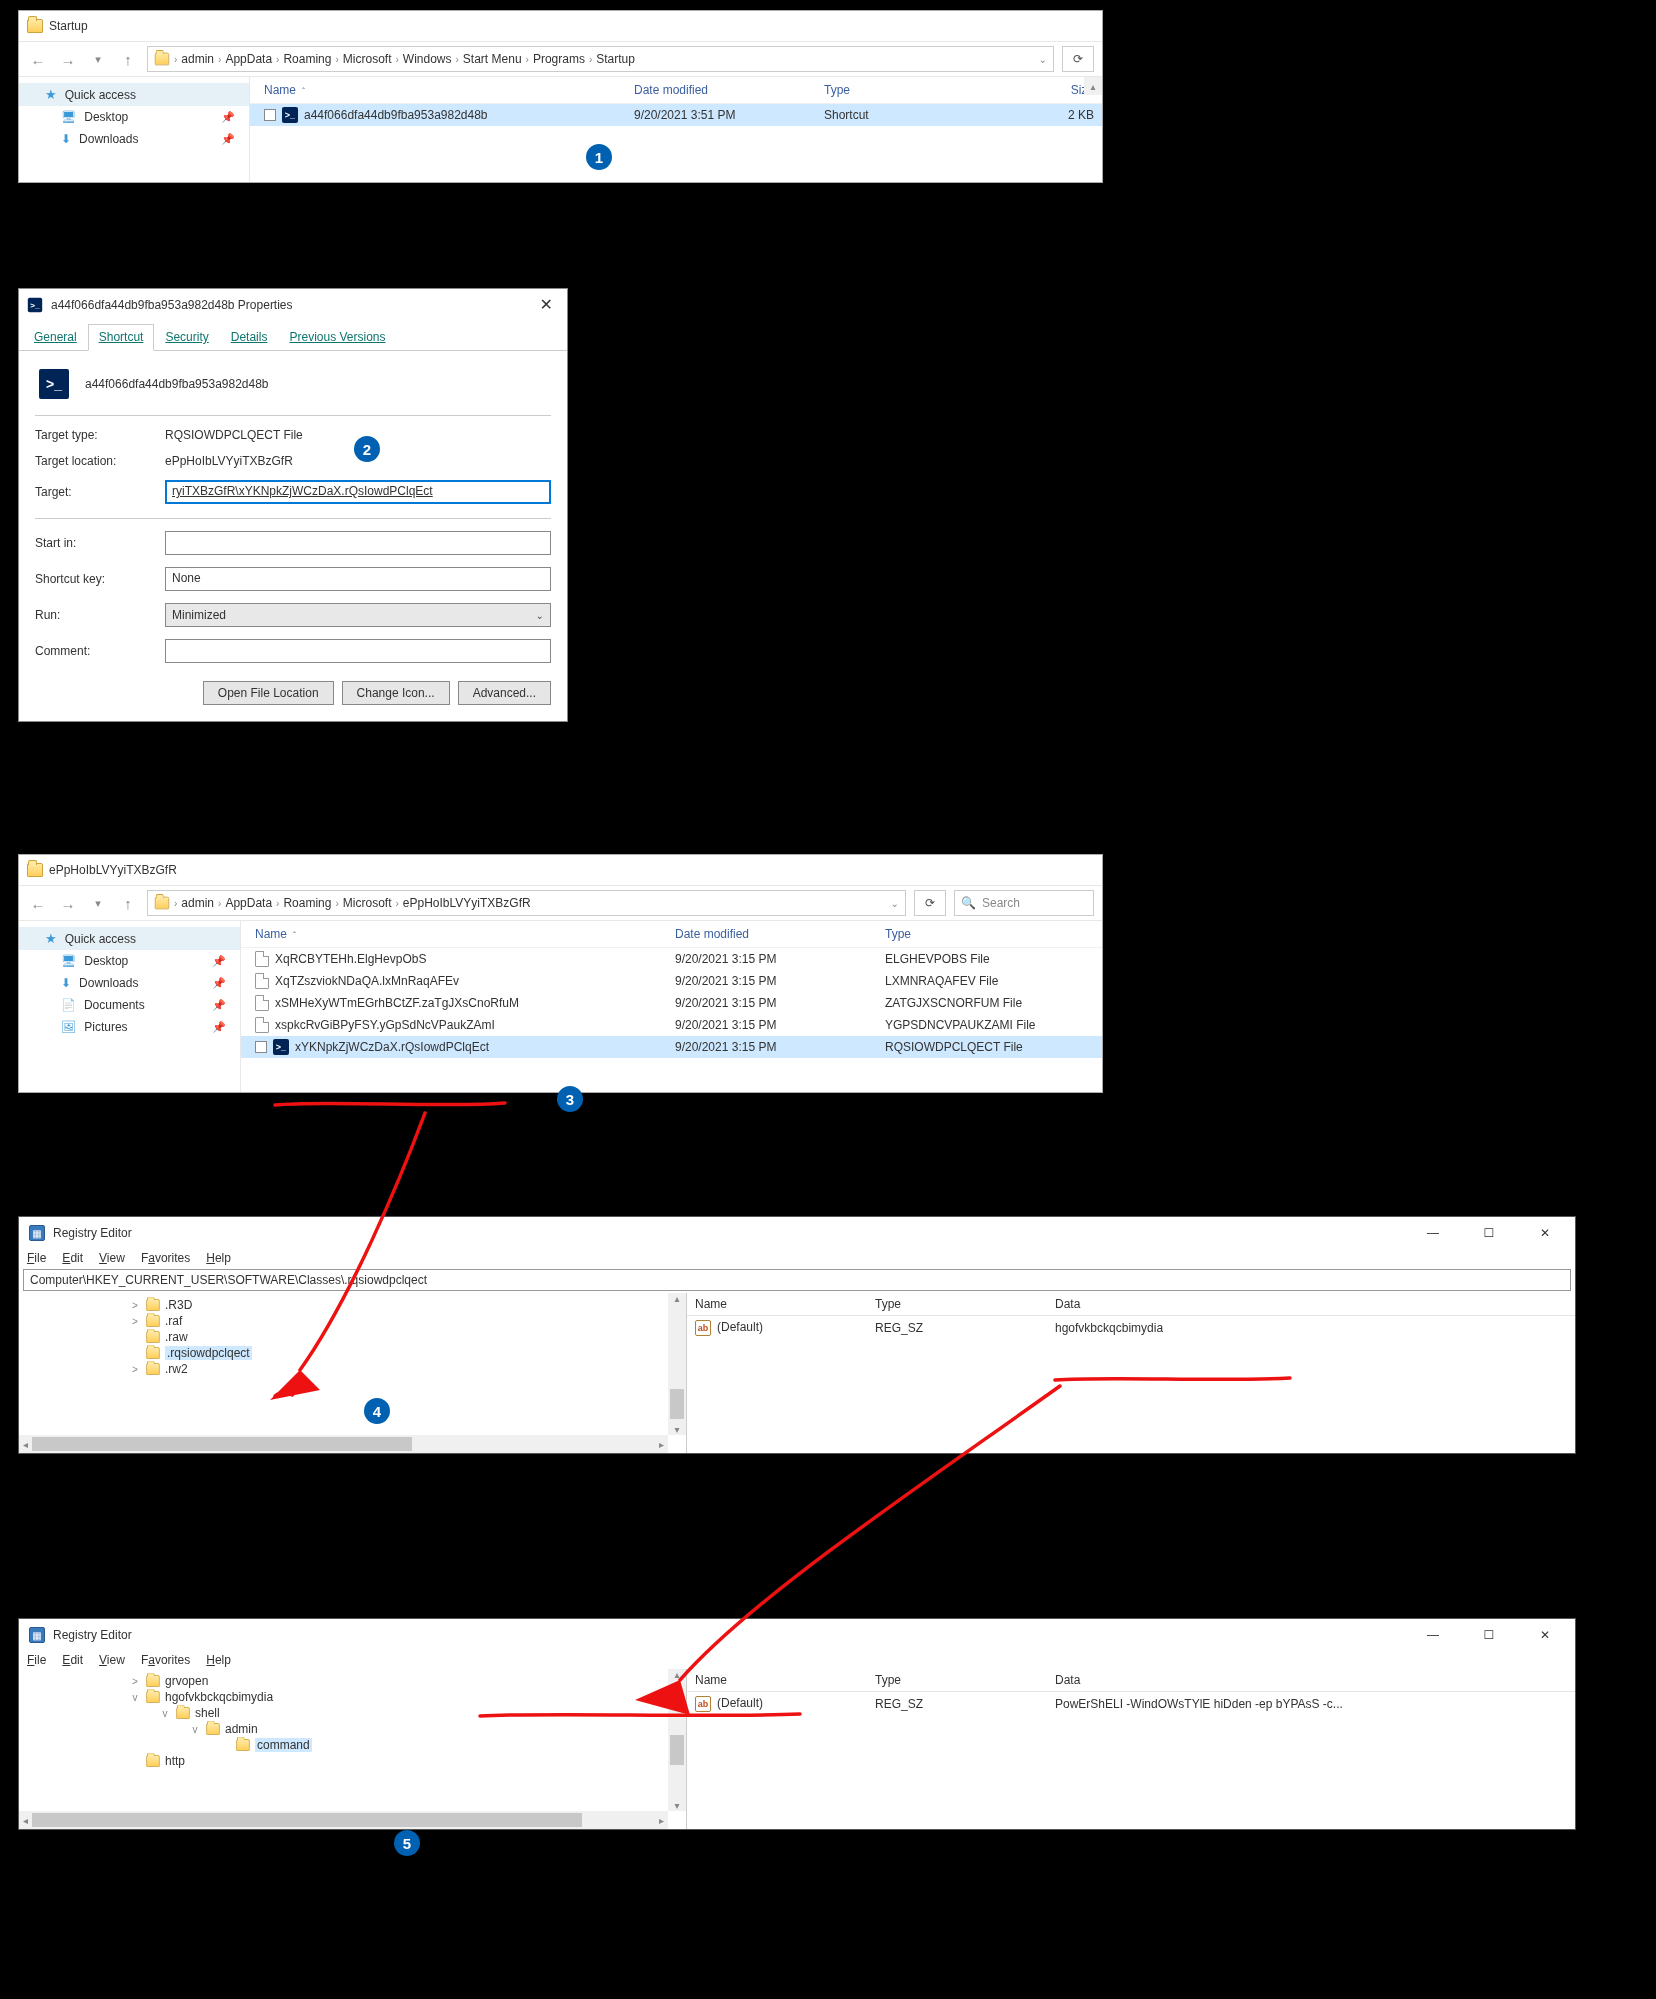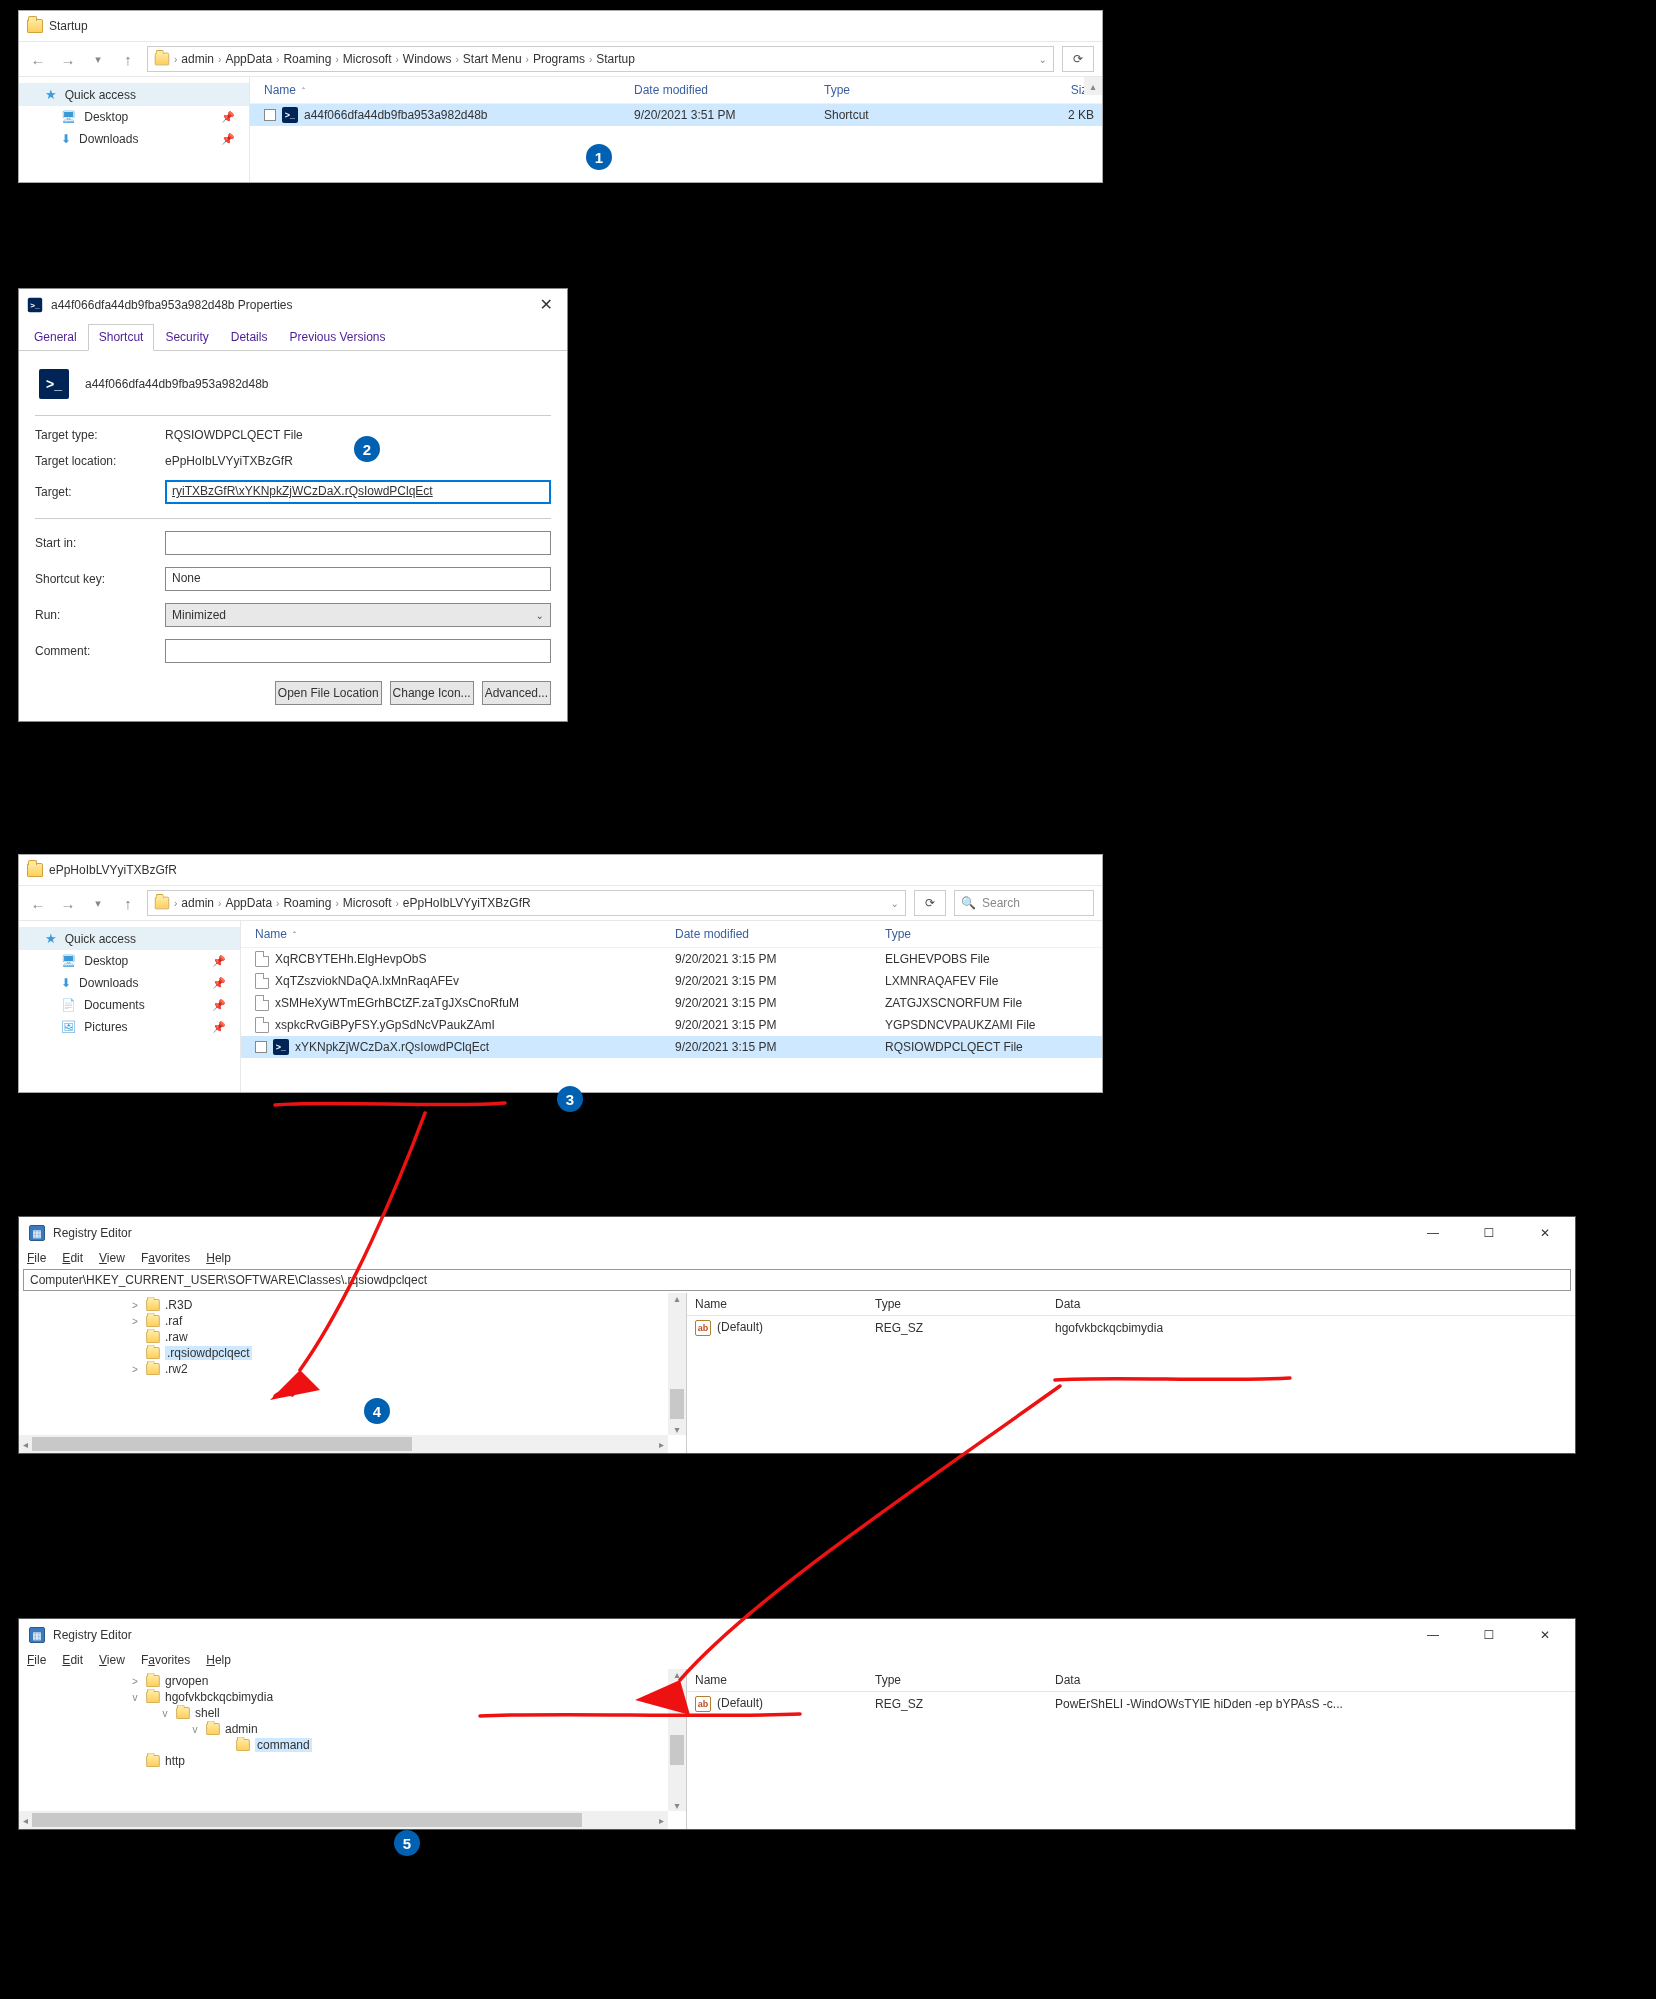--- a/index.html
+++ b/index.html
@@ -37,33 +37,33 @@
   .file-icon { width: 14px; height: 16px; border: 1px solid #999; background: #fff; border-radius: 1px; display: inline-block; position: relative; }
   .file-icon::after { content:""; position:absolute; top:-1px; right:-1px; width:5px; height:5px; background:#fff; border-left:1px solid #999; border-bottom:1px solid #999; }
   .scroll-up { position: absolute; top: 0; right: 0; width: 18px; height: 18px; background: #f0f0f0; display: flex; align-items: center; justify-content: center; color: #888; font-size: 10px; }
   .status-bar { border-top: 1px solid #e8e8e8; padding: 4px 10px; color: #555; display:flex; gap:12px; }
   .badge { position: absolute; width: 26px; height: 26px; background: #0060b1; color:#fff; border-radius: 50%; display: flex; align-items: center; justify-content: center; font-weight: bold; font-size: 15px; z-index: 10; }
   
   .props { position: absolute; background: #fff; border: 1px solid #888; width: 550px; }
   .props-title { display:flex; align-items:center; padding: 6px 8px; gap:8px; }
   .props-title .close { margin-left:auto; font-size: 16px; color: #333; padding: 0 6px; }
   .tabs { display:flex; border-bottom: 1px solid #ccc; padding: 0 4px; margin-top:4px; }
-  .tab { padding: 5px 10px; border: 1px solid transparent; color: #4c1d95; }
+  .tab { padding: 5px 10px; border: 1px solid transparent; color: #0f766e; text-decoration: underline; }
   .tab.active { border: 1px solid #ccc; border-bottom: 1px solid #fff; background: #fff; margin-bottom: -1px; }
   .props-body { padding: 10px 16px 16px 16px; }
   .props-name-row { display:flex; align-items:center; gap: 16px; padding: 8px 4px 16px 4px; border-bottom: 1px solid #ccc; }
   .props-name-row .ps-icon { width: 30px; height: 30px; font-size: 14px; }
   .field-row { display:flex; align-items:center; margin-top: 12px; }
   .field-label { width: 130px; }
   .field-val { flex:1; }
   .field-input { flex:1; border: 1px solid #888; padding: 3px 6px; height: 24px; background:#fff; }
   .field-input.focused { border: 1px solid #0078d7; box-shadow: inset 0 0 0 1px #0078d7; text-decoration: underline; }
   .field-select { flex:1; border: 1px solid #888; padding: 2px 6px; height: 24px; background: #e8e8e8; display:flex; align-items:center; justify-content:space-between; }
   .btn-row { display:flex; gap: 8px; justify-content: flex-end; margin-top: 18px; }
-  .btn { border: 1px solid #888; background: #e6e6e6; padding: 4px 2px; }
+  .btn { border: 1px solid #888; background: #e6e6e6; padding: 4px 14px; }
   .sep { border-top: 1px solid #ccc; margin-top: 14px; }
   
   .reg { position:absolute; background:#fff; border:1px solid #555; }
   .reg-title { display:flex; align-items:center; padding: 6px 10px; gap: 8px; }
   .reg-icon { width:16px; height:16px; background:#3a7abf; border:1px solid #285a8a; border-radius:2px; display:inline-flex; align-items:center; justify-content:center; color:#fff; font-size:10px; }
   .win-ctrls { margin-left:auto; display:flex; gap: 28px; padding-right: 6px; }
   .win-ctrl { width: 28px; height: 20px; display:flex; align-items:center; justify-content:center; color:#333; }
   .menu-bar { display:flex; gap:16px; padding: 2px 8px; }
   .menu-item { color:#333; }
   .menu-item u { text-decoration: underline; }

